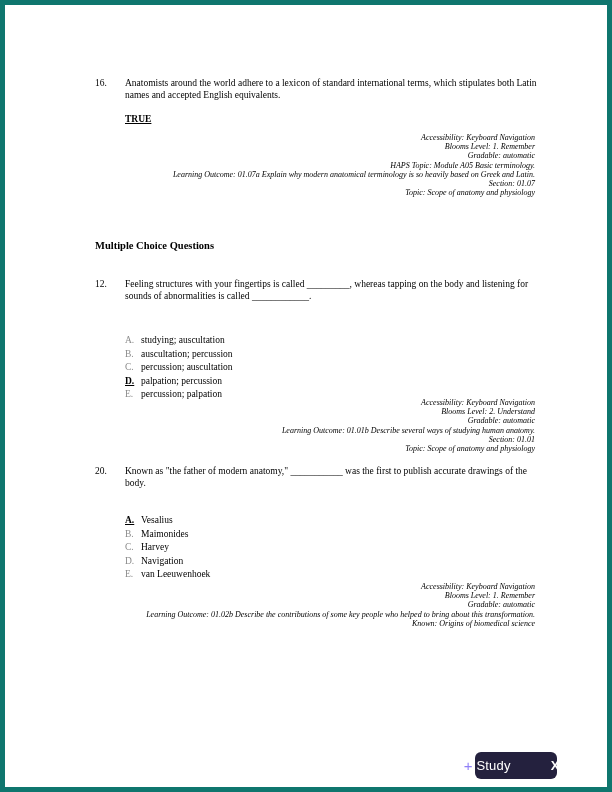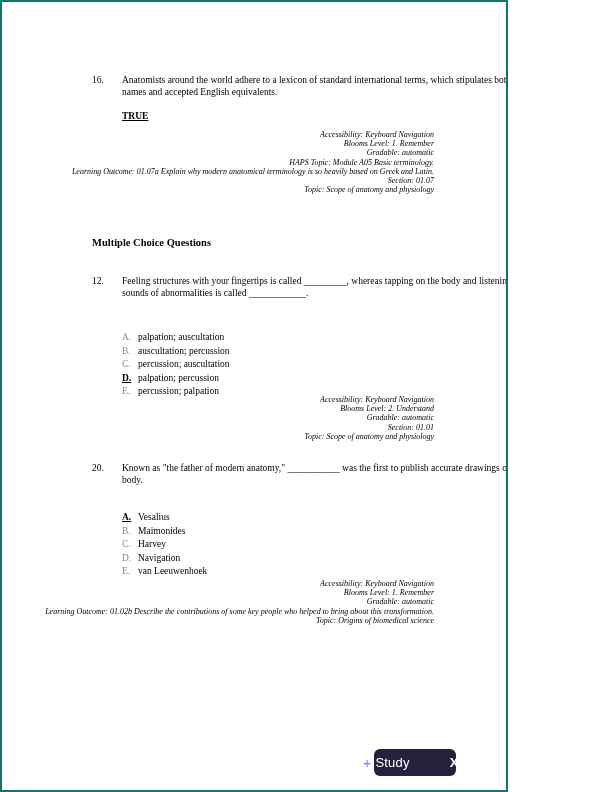--- a/index.html
+++ b/index.html
@@ -2,26 +2,26 @@
 <html><head>
 <meta charset="utf-8">
 <style>
   html, body {
     margin: 0;
     padding: 0;
     background: #ffffff;
   }
   .page {
     position: relative;
-    width: 508px;
+    width: 612px;
     height: 792px;
     background: #ffffff;
     font-family: "Liberation Serif", serif;
     color: #000000;
-    border: 2px solid #0f766e;
+    border: 5px solid #0f766e;
     box-sizing: border-box;
     overflow: hidden;
   }
   .q-block {
     position: absolute;
     left: 90px;
     width: 462px;
   }
   .q-row {
     display: flex;
@@ -138,21 +138,21 @@
   <div class="section-heading" style="top:235px;text-align:right;">Multiple Choice Questions</div>
 
   <div class="q-block" style="top:273px;">
     <div class="q-row">
       <div class="q-num">12.</div>
       <div class="q-text">Feeling structures with your fingertips is called _________, whereas tapping on the body and listening for sounds of abnormalities is called ____________.</div>
     </div>
     <div class="options" style="margin-top:33px;">
       <div class="option-row">
         <span class="opt-letter">A.</span>
-        <span class="opt-text">palpation; auscultation</span>
+        <span class="opt-text">studying; auscultation</span>
       </div>
       <div class="option-row">
         <span class="opt-letter">B.</span>
         <span class="opt-text">auscultation; percussion</span>
       </div>
       <div class="option-row">
         <span class="opt-letter">C.</span>
         <span class="opt-text">percussion; auscultation</span>
       </div>
       <div class="option-row correct">
@@ -163,20 +163,21 @@
         <span class="opt-letter">E.</span>
         <span class="opt-text">percussion; palpation</span>
       </div>
     </div>
   </div>
 
   <div class="meta" style="top:393px;">
     <div>Accessibility: Keyboard Navigation</div>
     <div>Blooms Level: 2. Understand</div>
     <div>Gradable: automatic</div>
+    <div>Learning Outcome: 01.01b Describe several ways of studying human anatomy.</div>
     <div>Section: 01.01</div>
     <div>Topic: Scope of anatomy and physiology</div>
   </div>
 
   <div class="q-block" style="top:460px;">
     <div class="q-row">
       <div class="q-num">20.</div>
       <div class="q-text">Known as "the father of modern anatomy," ___________ was the first to publish accurate drawings of the body.</div>
     </div>
     <div class="options" style="margin-top:26px;">
@@ -201,21 +202,21 @@
         <span class="opt-text">van Leeuwenhoek</span>
       </div>
     </div>
   </div>
 
   <div class="meta" style="top:577px;">
     <div>Accessibility: Keyboard Navigation</div>
     <div>Blooms Level: 1. Remember</div>
     <div>Gradable: automatic</div>
     <div>Learning Outcome: 01.02b Describe the contributions of some key people who helped to bring about this transformation.</div>
-    <div>Topic: Origins of biomedical science</div>
+    <div>Known: Origins of biomedical science</div>
   </div>
 
   <div class="logo">
     <span class="logo-plus">+</span>
     <span class="logo-text"><span class="study">Study</span><span class="xy">XY</span></span>
   </div>
 
 </div>
 
 </body></html>

